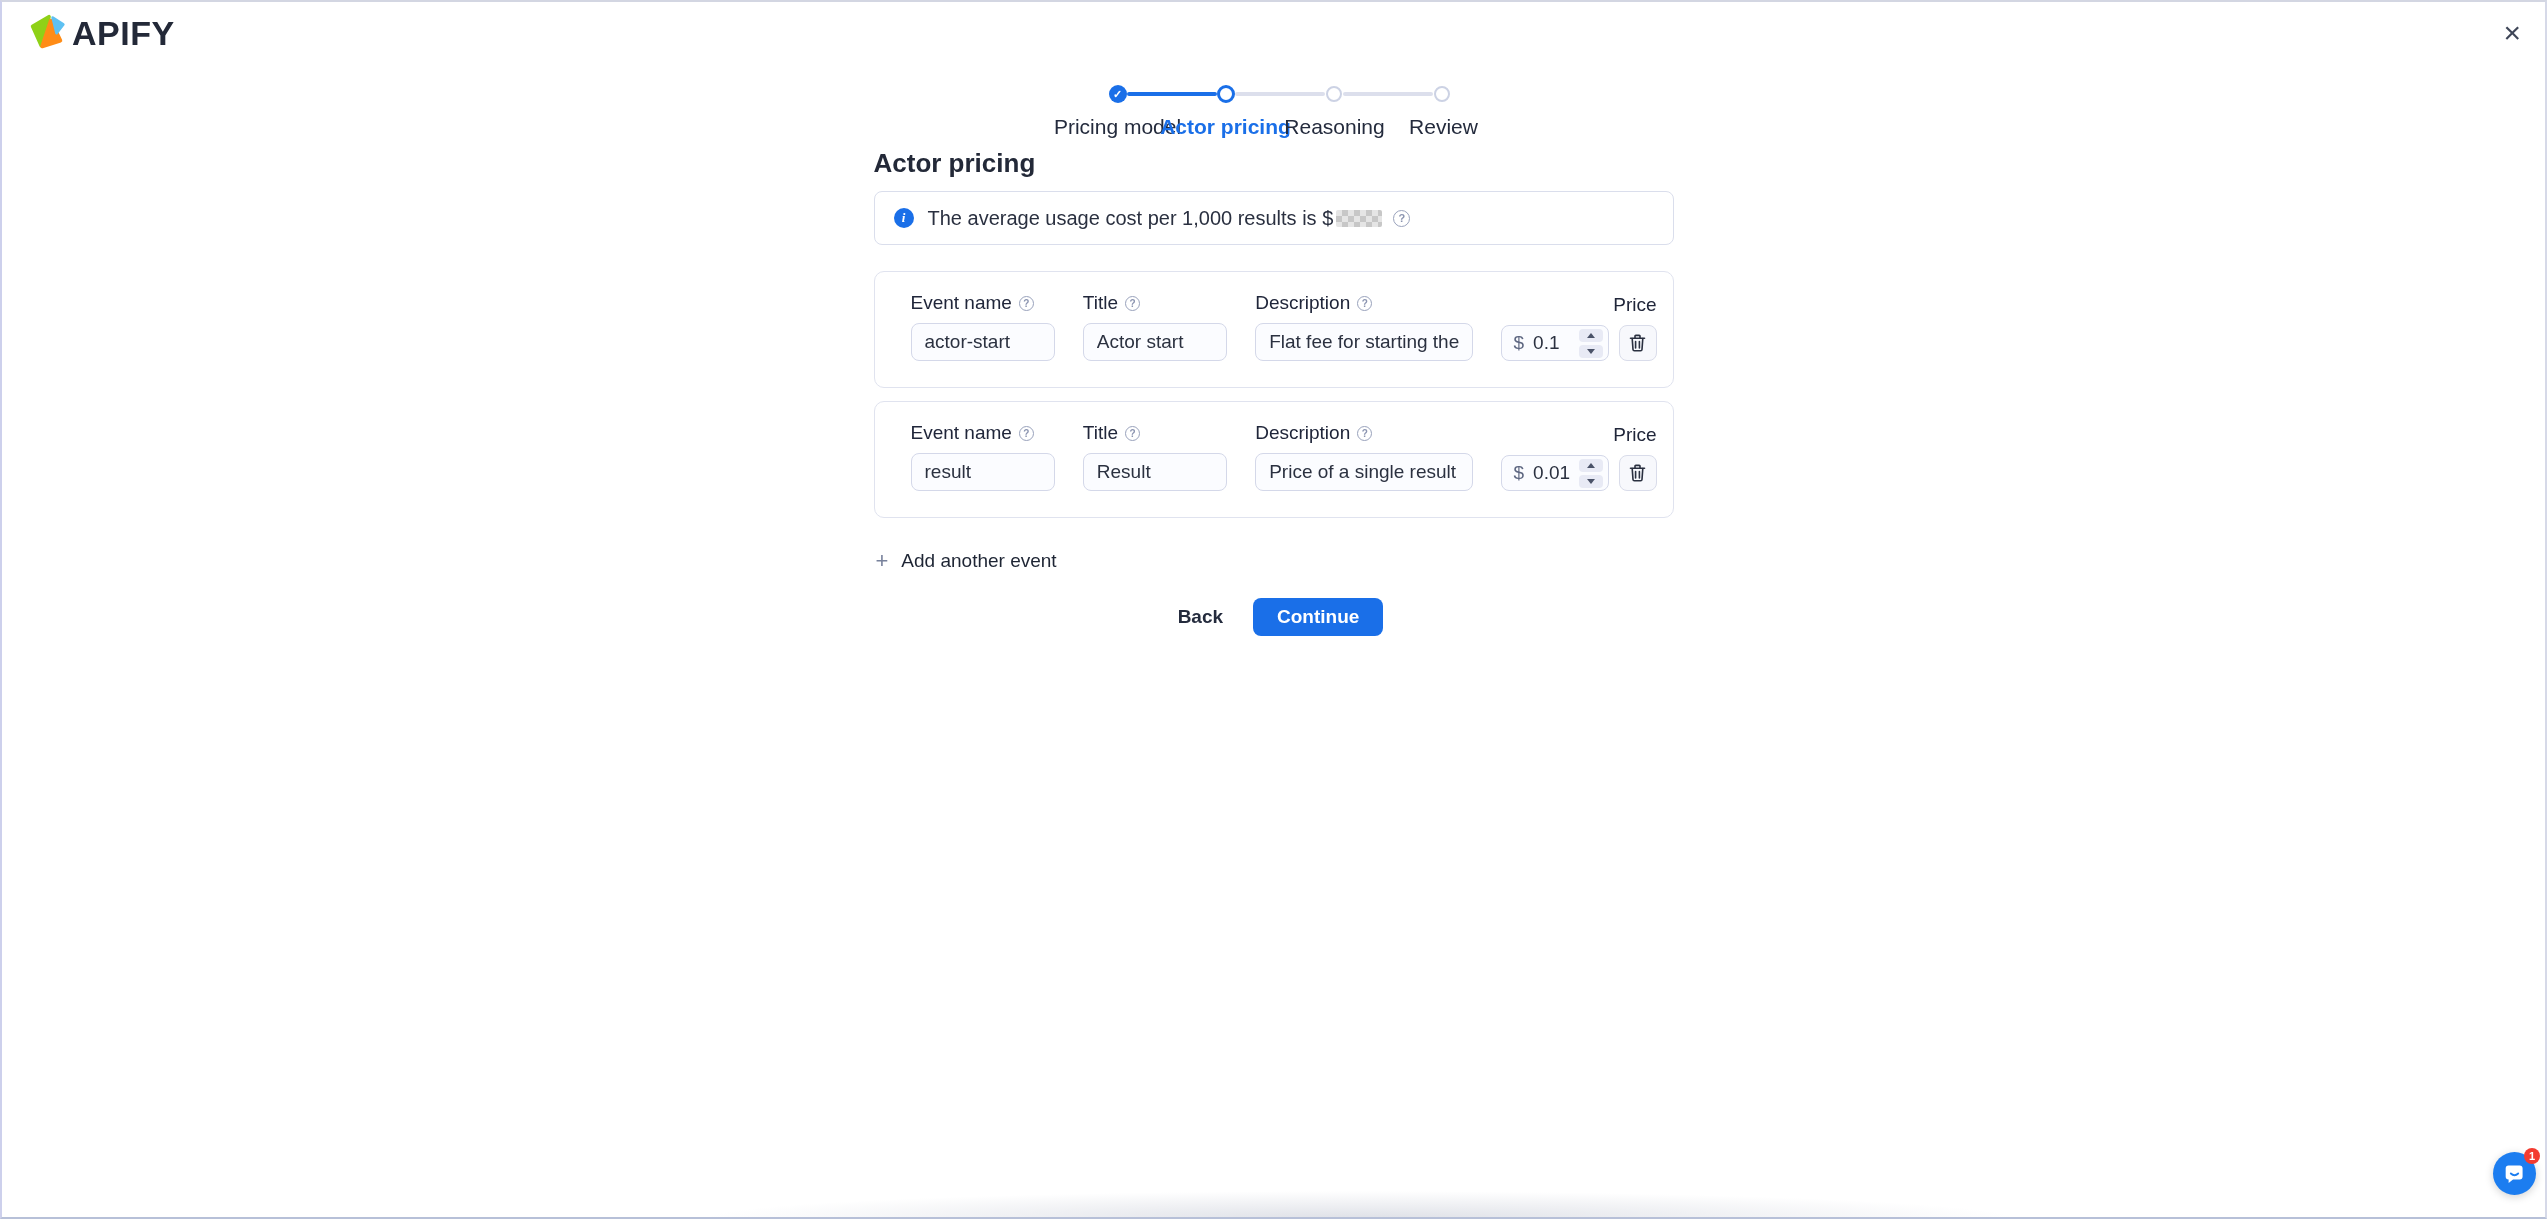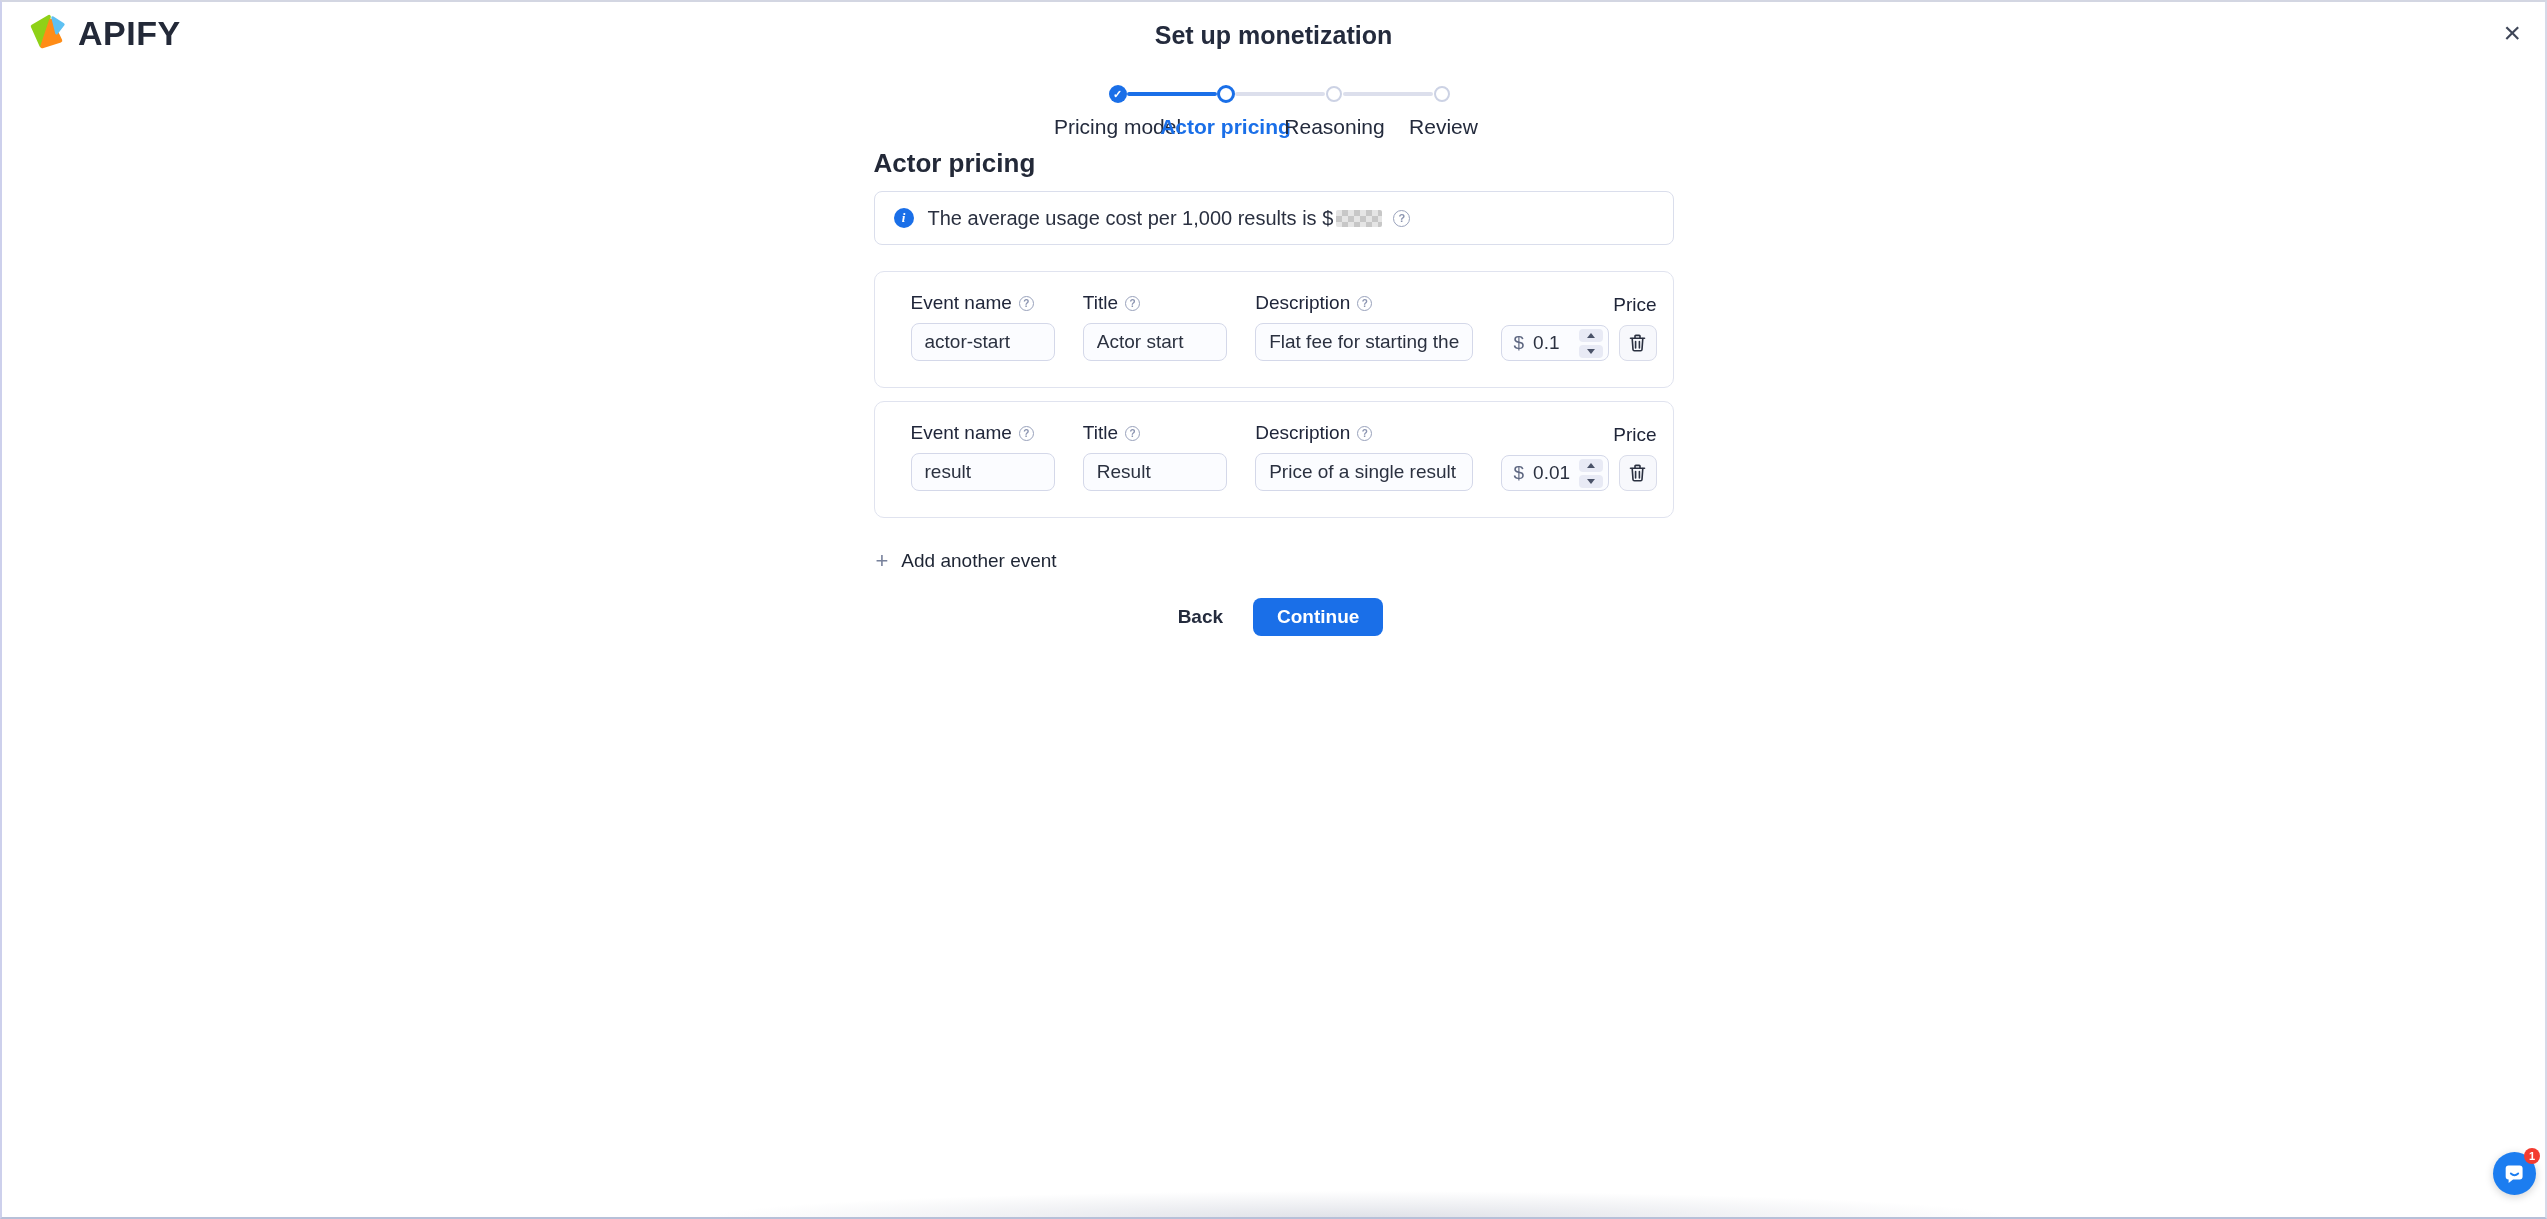--- a/index.html
+++ b/index.html
@@ -20,21 +20,21 @@
     border-bottom: 2px solid #b7c0d8;
   }
   .bottom-shadow {
     position: absolute; bottom: 0; left: 530px; width: 1660px; height: 30px;
     background: radial-gradient(55% 130% at 50% 100%, rgba(105,115,145,0.22), rgba(105,115,145,0) 72%);
     pointer-events: none; z-index: 5;
   }
 
   
   header { position: absolute; top: 0; left: 0; right: 0; height: 70px; }
-  .logo { position: absolute; top: 12px; left: 26px; display: flex; align-items: center; gap: 10px; cursor: pointer; }
+  .logo { position: absolute; top: 12px; left: 26px; display: flex; align-items: center; gap: 4px; cursor: pointer; }
   .logo-text { font-size: 34px; font-weight: 800; letter-spacing: 0.5px; color: #232938; }
   .page-title {
     position: absolute; top: 21px; left: 0; right: 0; text-align: center;
     font-size: 25px; font-weight: 700; color: #242b3d;
   }
   .close-btn {
     position: absolute; top: 12px; right: 20px;
     background: none; border: none; cursor: pointer;
     font-size: 30px; font-weight: 300; color: #3f4658; line-height: 1; padding: 6px;
     font-family: "Liberation Sans", sans-serif;
@@ -161,21 +161,20 @@
 
 <header>
   <div class="logo">
     <svg width="42" height="42" viewBox="0 0 44 44">
       <polygon points="7,15 24,5 16,35" fill="#8fd117" stroke="#8fd117" stroke-width="4" stroke-linejoin="round"></polygon>
       <polygon points="17,36 26,9 36,30" fill="#ff8c16" stroke="#ff8c16" stroke-width="4" stroke-linejoin="round"></polygon>
       <polygon points="28,6 39,13 32,22" fill="#5ec1f2" stroke="#5ec1f2" stroke-width="3" stroke-linejoin="round"></polygon>
     </svg>
     <span class="logo-text">APIFY</span>
   </div>
-  <div class="page-title">Set up monetization</div>
   <button class="close-btn">×</button>
 </header>
 
 <div class="stepper">
   <div class="track">
     <div class="circle done">
       <span>✓</span>
     </div>
     <div class="line active"></div>
     <div class="circle current"></div>

